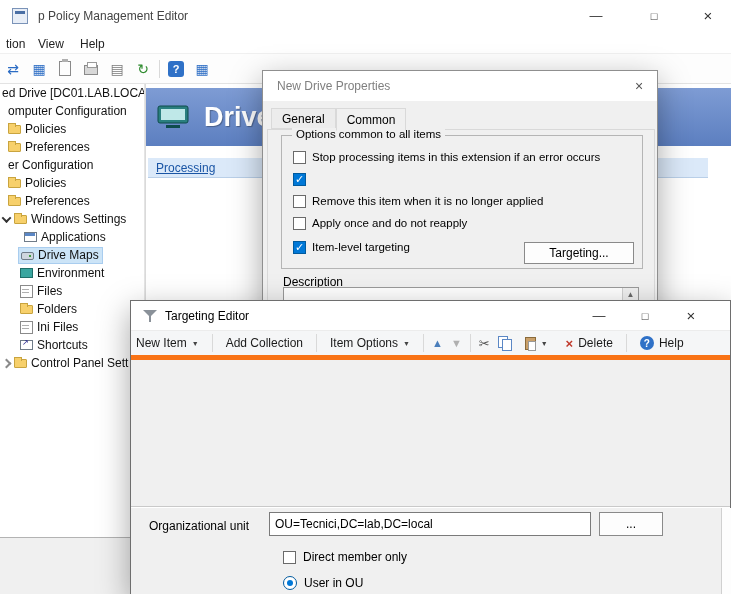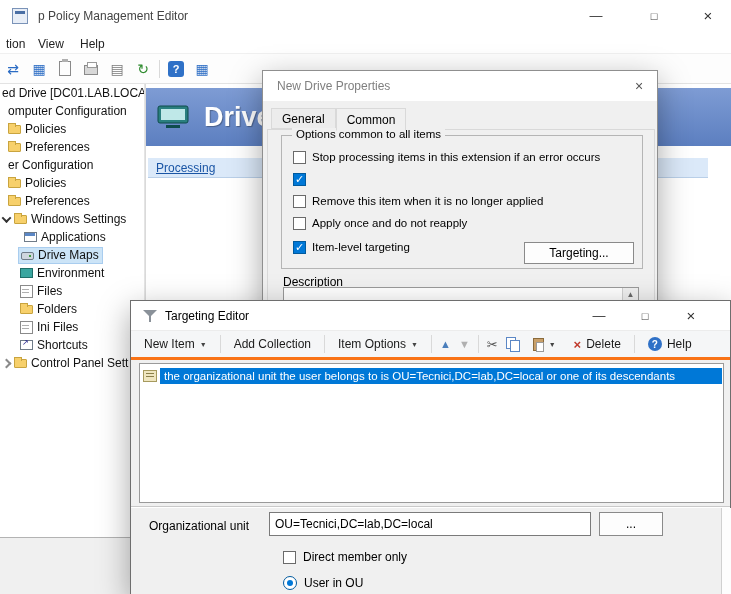--- a/index.html
+++ b/index.html
@@ -93,21 +93,21 @@
   .te-titlebar { border-bottom:1px solid #ececec; }
   .funnel { position:absolute; left:12px; top:8px; width:14px; height:14px; }
   .funnel::before { content:""; position:absolute; top:1px; left:0; border-left:7px solid transparent; border-right:7px solid transparent; border-top:7px solid #8a9199; }
   .funnel::after { content:""; position:absolute; top:7px; left:6px; width:2px; height:6px; background:#8a9199; }
   .te-title { left:34px; color:#000; }
   .te-wc { position:absolute; top:0; height:30px; text-align:center; line-height:30px; color:#333; }
   .te-min { right:116px; width:30px; font-size:13px; }
   .te-max { right:70px; width:30px; font-size:11px; }
   .te-close { right:24px; width:30px; font-size:15px; }
 
-  .te-toolbar { position:absolute; left:0; top:30px; width:100%; height:29px; background:#f5f6f7; border-bottom:3px solid #f97316; display:flex; align-items:center; padding-left:8px; gap:8px; font-size:12px; color:#1a1a1a; }
+  .te-toolbar { position:absolute; left:0; top:30px; width:100%; height:29px; background:#f5f6f7; border-bottom:5px solid #f97316; display:flex; align-items:center; gap:8px; font-size:12px; color:#1a1a1a; }
   .te-btn { display:flex; align-items:center; gap:5px; padding:3px 5px; white-space:nowrap; }
   .caret { font-size:7px; color:#444; }
   .arrow-up { color:#4a7ebb; font-size:11px; }
   .arrow-down { color:#b0b0b0; font-size:11px; }
   .i-cut { color:#555; font-size:13px; }
   .i-copy { position:relative; width:14px; height:14px; }
   .i-copy::before, .i-copy::after { content:""; position:absolute; width:8px; height:10px; background:#fff; border:1px solid #5b87c5; }
   .i-copy::before { left:0; top:0; } .i-copy::after { left:4px; top:3px; }
   .i-paste { width:11px; height:13px; background:#c9a06a; border:1px solid #8a6a3a; position:relative; }
   .i-paste::after { content:""; position:absolute; left:2px; top:3px; width:6px; height:8px; background:#fff; border:1px solid #999; }
@@ -333,26 +333,20 @@
       <span class="del-x">×</span>
       <span>Delete</span>
     </span>
     <span class="tsep"></span>
     <span class="te-btn">
       <span class="help-circ">?</span>
       <span>Help</span>
     </span>
   </div>
 
-  <div class="te-list">
-    <div class="rule-row">
-      <span class="ou-icon"></span>
-      <span class="rule-text">the organizational unit the user belongs to is OU=Tecnici,DC=lab,DC=local or one of its descendants</span>
-    </div>
-  </div>
 
   <div class="te-divider"></div>
 
   <div class="te-bottom">
     <span class="ou-label">Organizational unit</span>
     <input class="ou-input" type="text" value="OU=Tecnici,DC=lab,DC=local" style="">
     <button class="btn browse-btn">...</button>
 
     <div class="dm-row">
       <span class="cb"></span>

